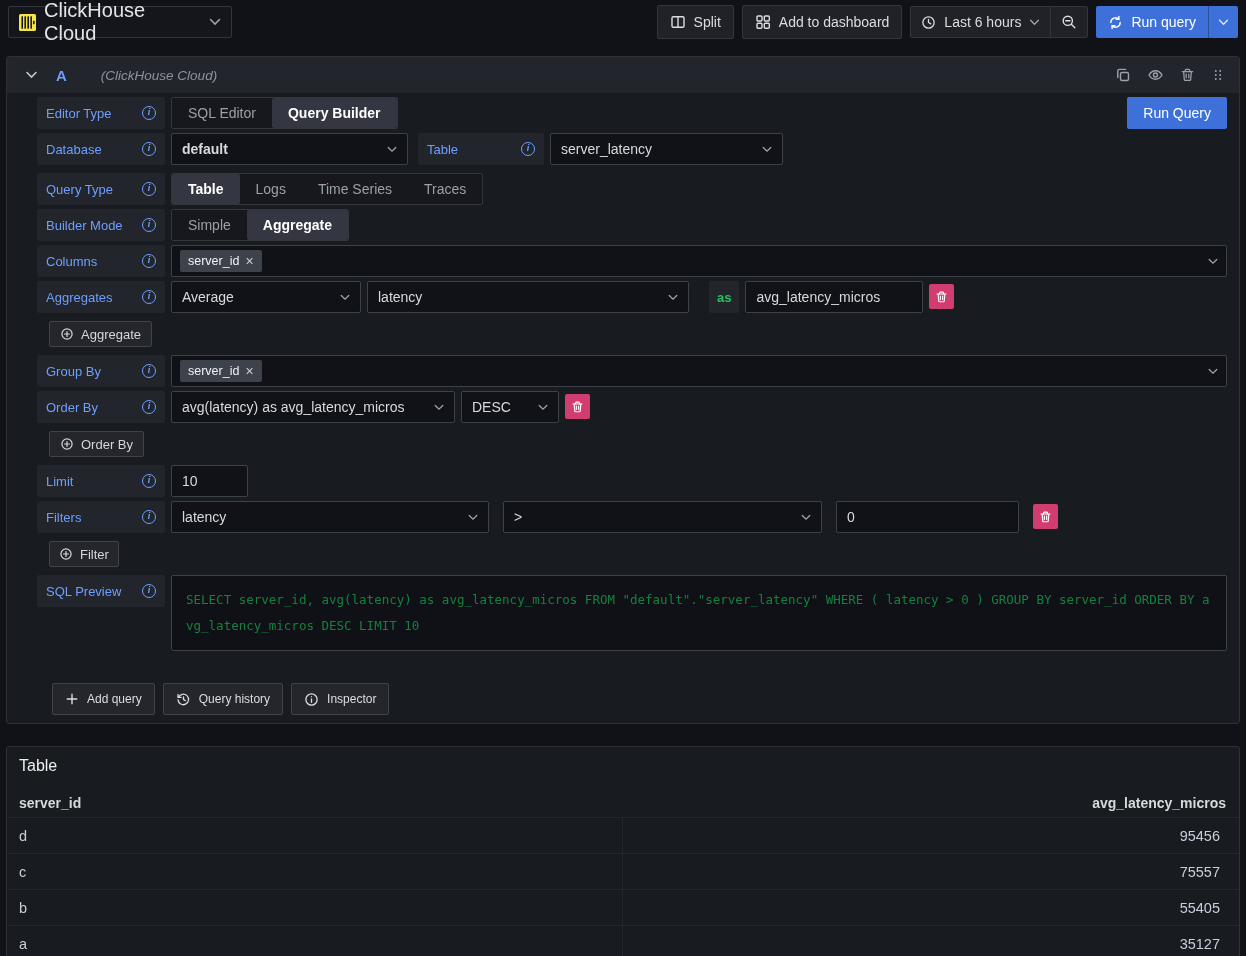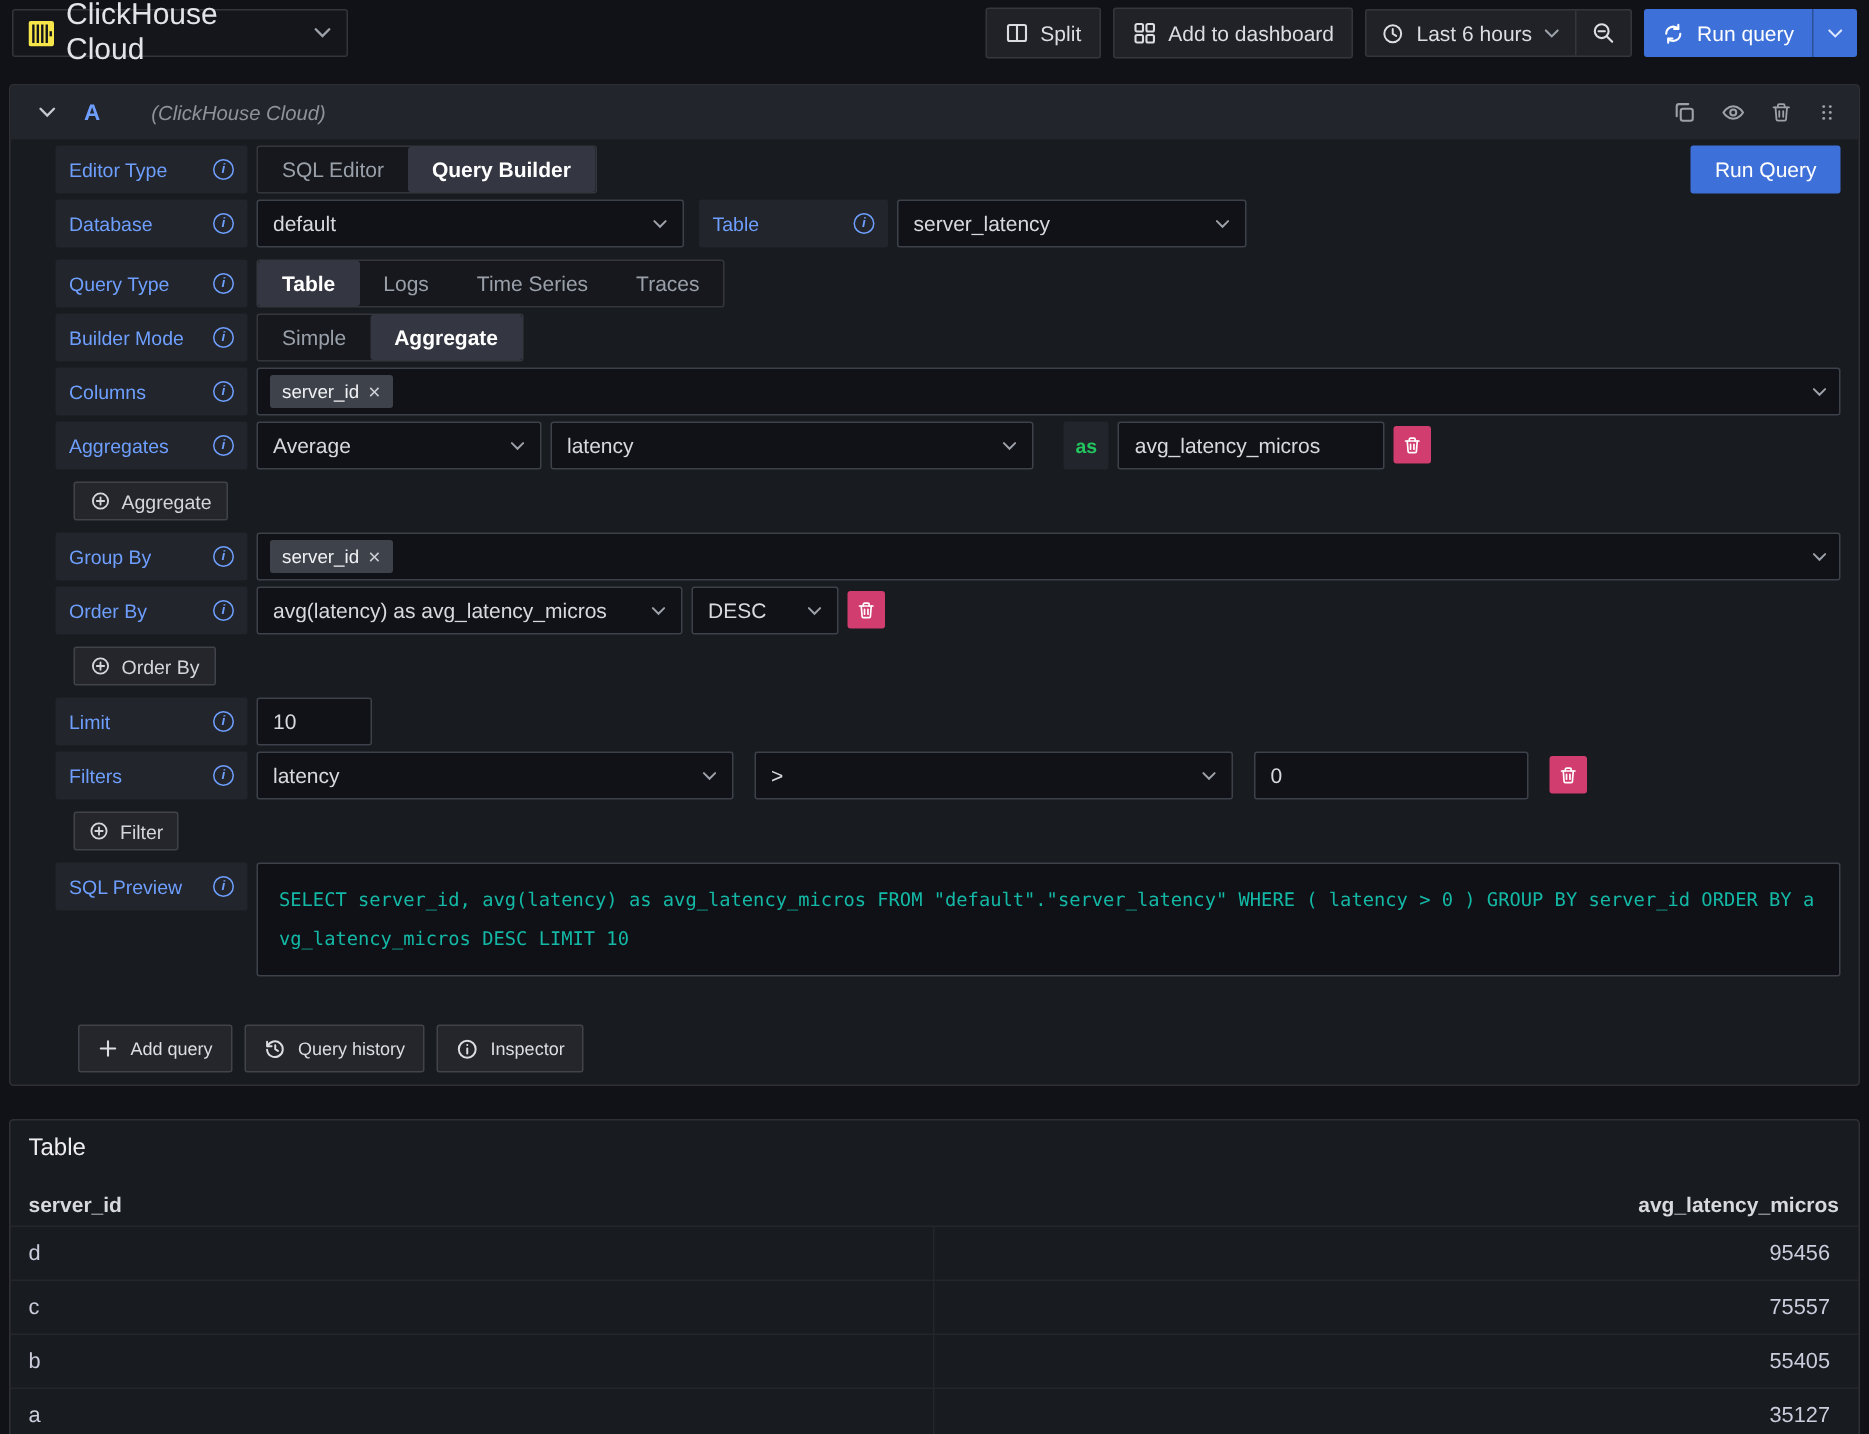--- a/index.html
+++ b/index.html
@@ -97,21 +97,21 @@
     font-size:13px; font-weight:500; cursor:pointer; margin:4px 0 4px 12px; }
   .add-row { margin-bottom:4px; }
 
   .run-query-btn { margin-left:auto; height:32px; padding:0 16px; background:#3d71d9;
     border:none; border-radius:2px; color:#fff; font-size:14px; font-weight:500;
     cursor:pointer; }
 
   .sql-box {
     flex:1; min-height:62px; background:#101116; border:1px solid #3d414a; border-radius:2px;
     padding:11px 14px; font-family:"DejaVu Sans Mono", monospace; font-size:12.5px;
-    line-height:26px; color:#14b8a6; word-break:break-all;
+    line-height:26px; color:#15803d; word-break:break-all;
   }
 
   .actions-row { display:flex; gap:8px; padding:28px 0 0 15px; }
   .action-btn { display:flex; align-items:center; gap:8px; height:32px; padding:0 12px;
     background:#24262c; border:1px solid #40434a; border-radius:2px; color:#dcdde1;
     font-size:12px; font-weight:500; cursor:pointer; }
 
   
   .result-panel {
     margin:22px 6px 0 6px; width:1234px; height:232px;
@@ -278,21 +278,21 @@
         <div class="radio-opt active">Query Builder</div>
       </div>
       <button class="run-query-btn">Run Query</button>
     </div>
 
     <div class="frow" style="margin-bottom:8px;">
       <div class="flabel">
         <span>Database</span>
         <span class="info">i</span>
       </div>
-      <div class="select" style="width:285px;">
+      <div class="select" style="width:237px;font-weight:bold;">
         <span class="val">default</span>
         <span class="chev icon">
           <svg width="10" height="7" viewBox="0 0 12 8">
               <path d="M1.5 1.5 6 6l4.5-4.5" fill="none" stroke="#9da2aa" stroke-width="1.6" stroke-linecap="round"></path>
             </svg>
         </span>
       </div>
       <div class="flabel" style="width:126px; margin-left:10px;">
         <span>Table</span>
         <span class="info">i</span>

